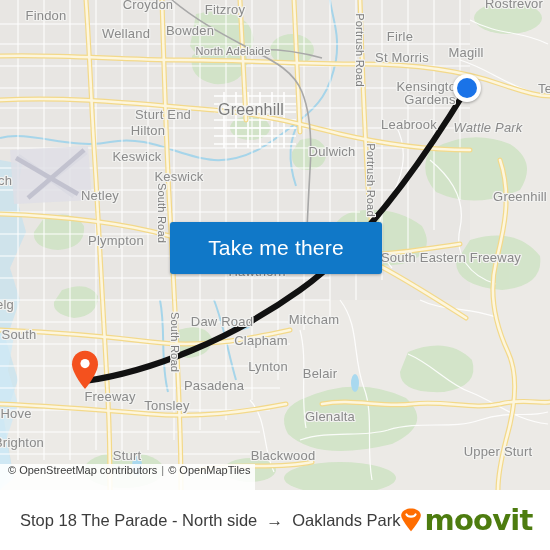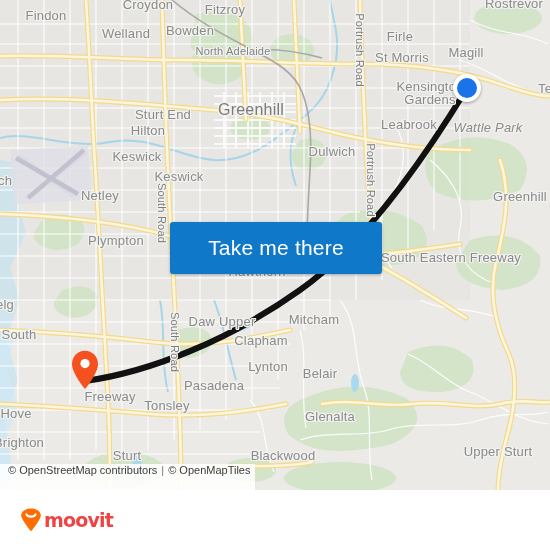--- a/index.html
+++ b/index.html
@@ -151,23 +151,23 @@
     color: #3c3c3c;
     font-size: 17px;
     line-height: 1;
   }
   #moovit-logo {
     display: flex;
     align-items: center;
     gap: 2px;
   }
   #moovit-logo .wordmark {
-    color: #ef4444;
+    color: #4d7c0f;
     font-family: "DejaVu Sans", sans-serif;
-    font-size: 19px;
+    font-size: 29px;
     font-weight: bold;
     letter-spacing: -0.8px;
   }
 </style>
 </head>
 <body>
 
 <div id="app">
 
   <div id="map">
@@ -364,21 +364,21 @@
         <div class="place" style="left: 137px; top: 157px;">Keswick</div>
         <div class="place" style="left: 179px; top: 177px;">Keswick</div>
         <div class="place" style="left: 332px; top: 152px;">Dulwich</div>
         <div class="place" style="left: 5px; top: 181px;">ch</div>
         <div class="place" style="left: 100px; top: 196px;">Netley</div>
         <div class="place" style="left: 520px; top: 197px;">Greenhill</div>
         <div class="place" style="left: 116px; top: 241px;">Plympton</div>
         <div class="place" style="left: 257px; top: 272px;">Hawthorn</div>
         <div class="place" style="left: 451px; top: 258px;">South Eastern Freeway</div>
         <div class="place" style="left: 5px; top: 305px;">elg</div>
-        <div class="place" style="left: 222px; top: 322px;">Daw Upper</div>
+        <div class="place" style="left: 222px; top: 322px;">Daw Road</div>
         <div class="place" style="left: 314px; top: 320px;">Mitcham</div>
         <div class="place" style="left: 19px; top: 335px;">South</div>
         <div class="place" style="left: 261px; top: 341px;">Clapham</div>
         <div class="place" style="left: 268px; top: 367px;">Lynton</div>
         <div class="place" style="left: 320px; top: 374px;">Belair</div>
         <div class="place" style="left: 214px; top: 386px;">Pasadena</div>
         <div class="place" style="left: 110px; top: 397px;">Freeway</div>
         <div class="place" style="left: 167px; top: 406px;">Tonsley</div>
         <div class="place" style="left: 330px; top: 417px;">Glenalta</div>
         <div class="place" style="left: 16px; top: 414px;">Hove</div>
@@ -409,20 +409,25 @@
     <button id="take-me-there">Take me there</button>
 
     <div id="attribution">
       <span>© OpenStreetMap contributors</span>
       <span class="sep">|</span>
       <span>© OpenMapTiles</span>
     </div>
   </div>
 
   <div id="footer">
+    <div id="route-summary">
+      <span>Stop 18 The Parade - North side</span>
+      <span class="arrow">→</span>
+      <span>Oaklands Park</span>
+    </div>
     <div id="moovit-logo">
       <svg width="22" height="24" viewBox="0 0 22 24">
         <path d="M11 23.2 C11 23.2 1.2 11.6 1.2 7.4 C1.2 3.6 5.5 0.6 11 0.6 C16.5 0.6 20.8 3.6 20.8 7.4 C20.8 11.6 11 23.2 11 23.2 Z" fill="#ff6d00"></path>
         <path d="M6.4 6.4 C7.6 9.4 14.4 9.4 15.6 6.4" stroke="#ffffff" stroke-width="2.1" fill="none" stroke-linecap="round"></path>
       </svg>
       <span class="wordmark">moovit</span>
     </div>
   </div>
 
 </div>

